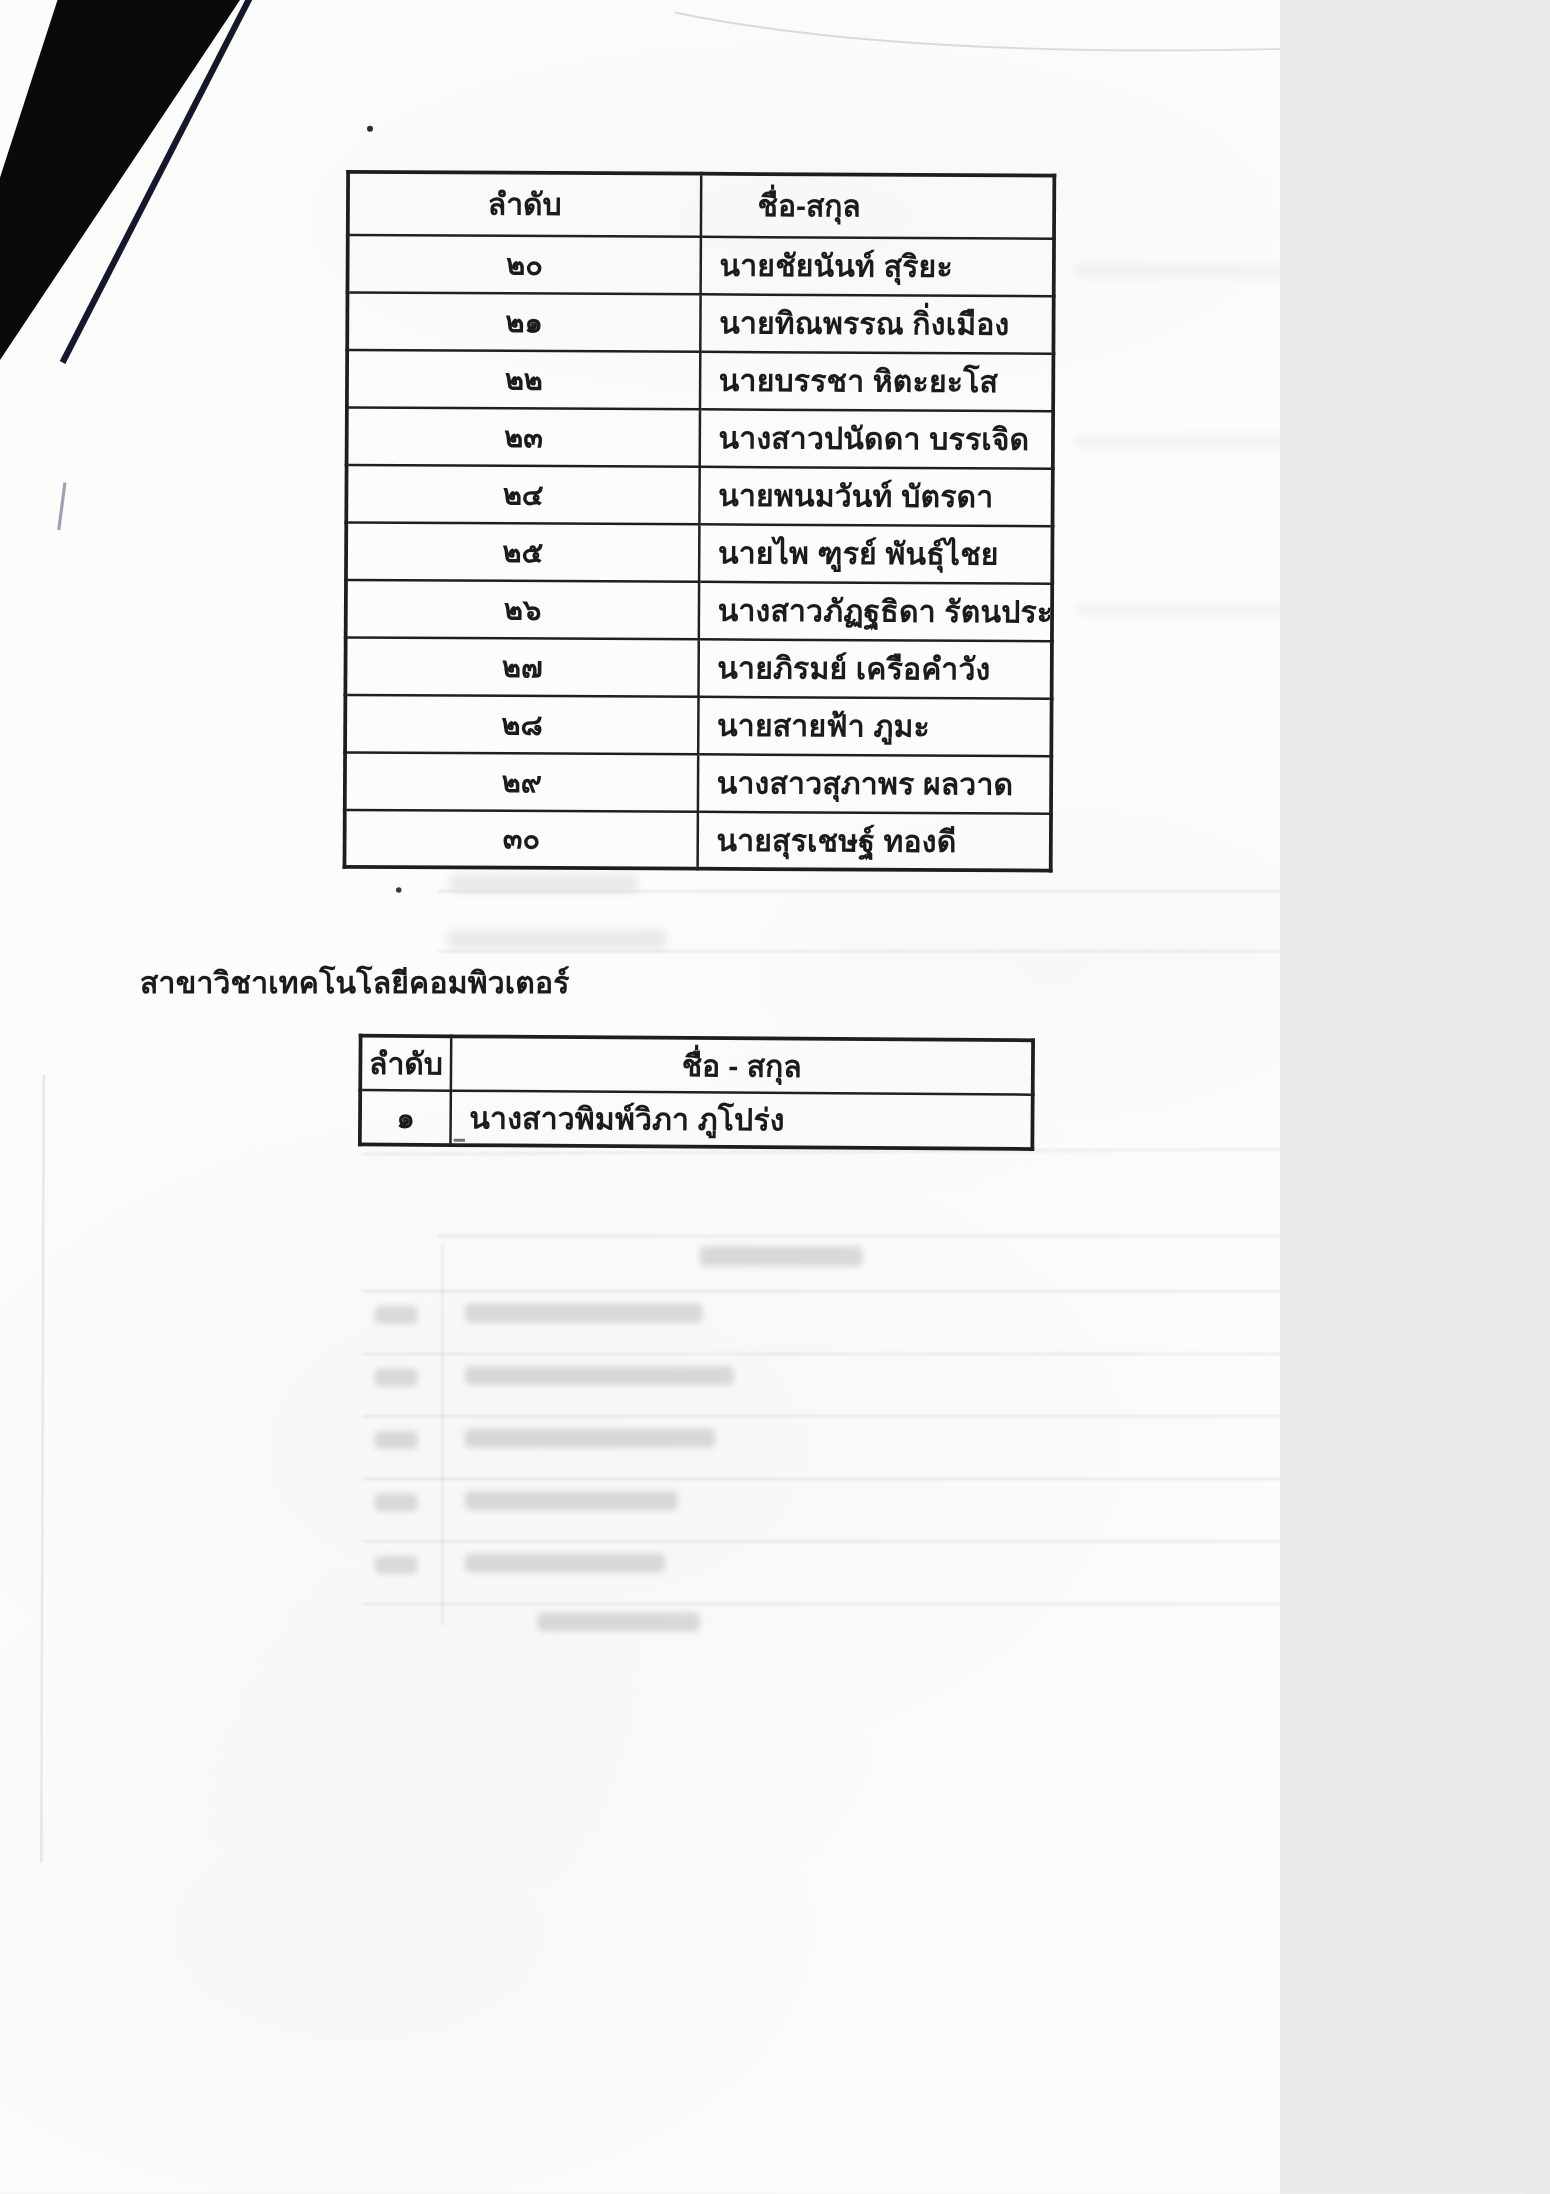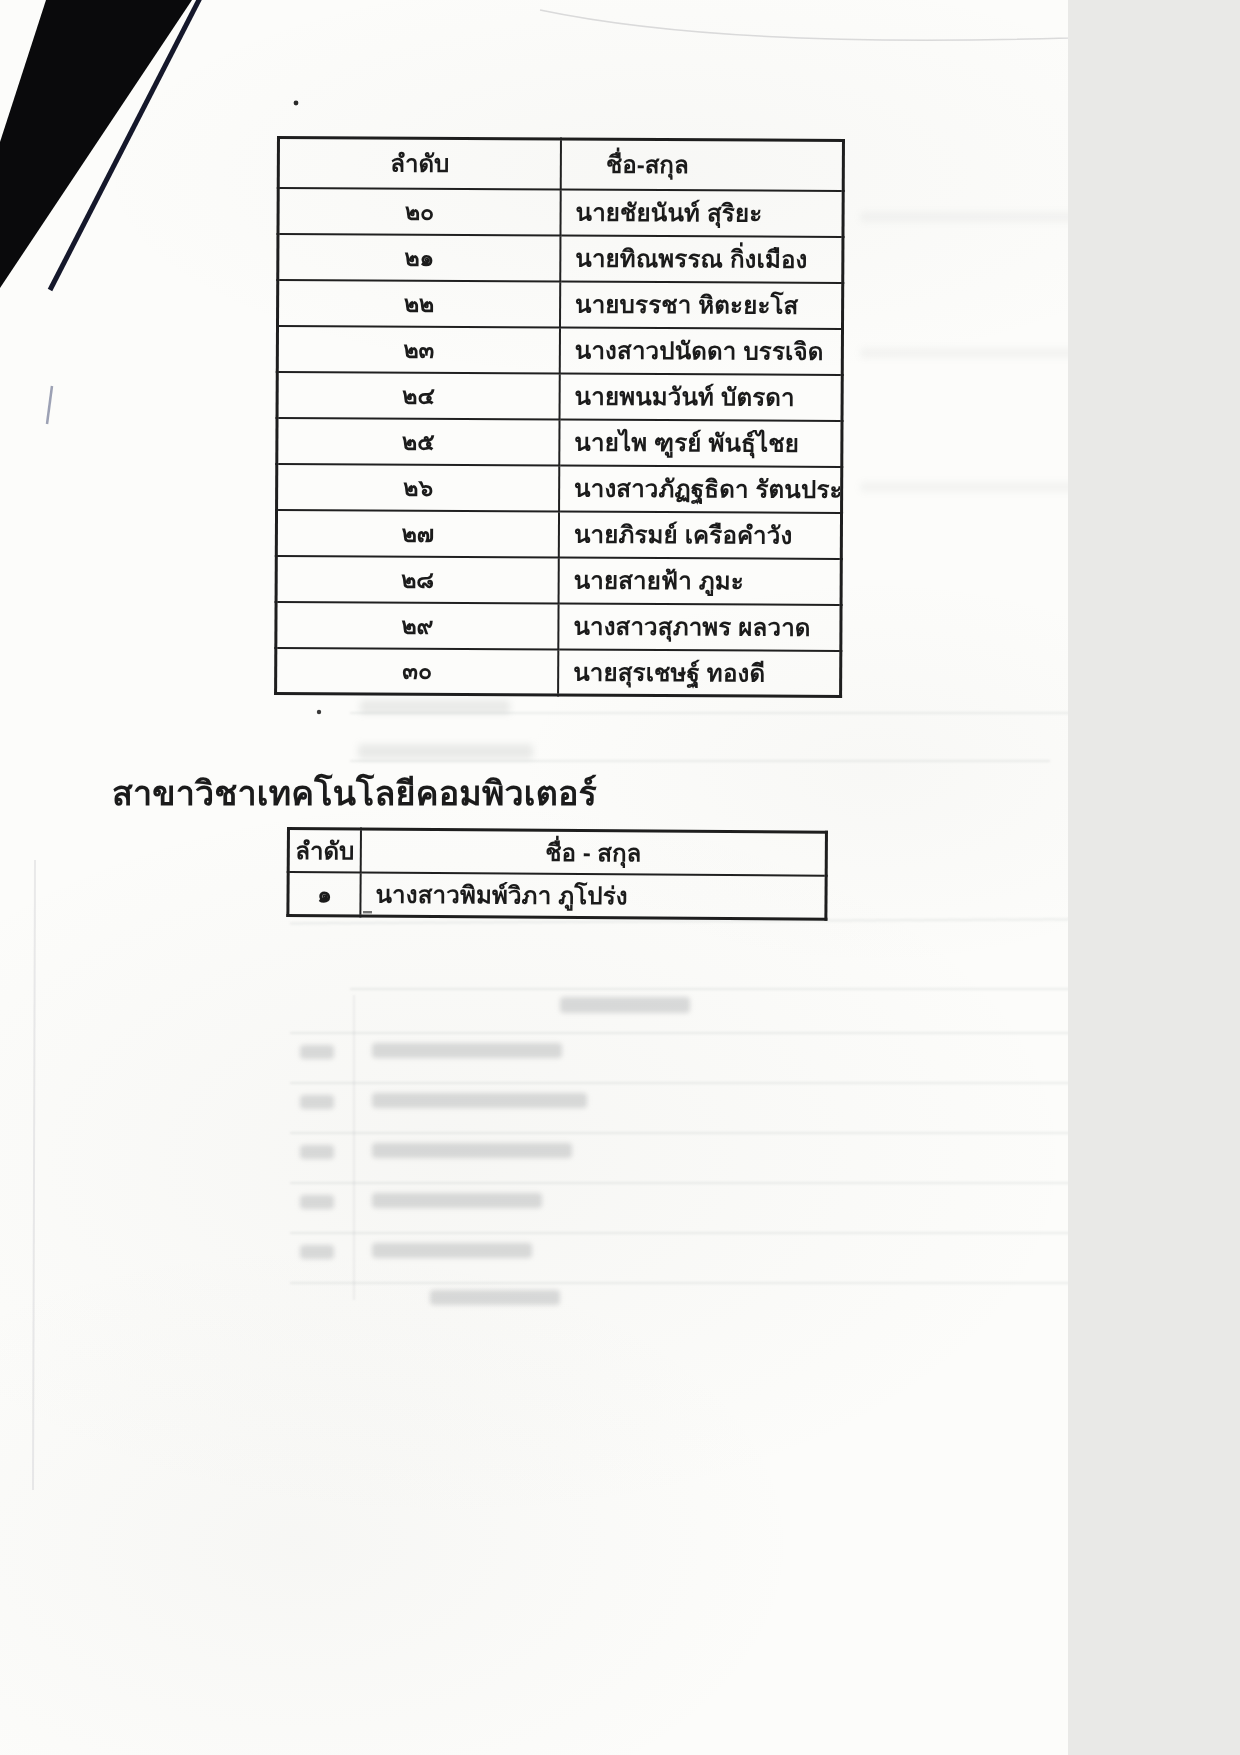--- a/index.html
+++ b/index.html
@@ -1,21 +1,20 @@
 <!DOCTYPE html>
 <html><head>
 <meta charset="utf-8">
 <style>
   html,body{margin:0;padding:0;}
   body{width:1240px;height:1755px;background:#e9e9e7;}
   .page{
     position:relative;width:1024px;height:1755px;overflow:hidden;
     background:#fcfcfa;color:#1b1b1b;
     font-family:"Liberation Sans","DejaVu Sans",sans-serif;
-    padding-left:44px;
   }
   .texture{
     position:absolute;inset:0;pointer-events:none;
     background:
       radial-gradient(900px 520px at 42% 66%, rgba(150,150,142,0.055), transparent 70%),
       radial-gradient(720px 430px at 28% 88%, rgba(150,150,142,0.05), transparent 70%),
       radial-gradient(820px 300px at 62% 10%, rgba(150,150,142,0.045), transparent 70%),
       radial-gradient(520px 280px at 82% 44%, rgba(150,150,142,0.04), transparent 70%);
   }
   .artifact-layer{position:absolute;left:0;top:0;}
@@ -34,21 +33,21 @@
   #table1 td.no-cell{width:76px;}
   #table2 td.no-cell{width:68px;}
   td.name-cell{padding-left:14px;font-size:24px;font-weight:600;letter-spacing:0.2px;}
   td.hdr-no{text-align:center;font-weight:700;font-size:24px;}
   td.hdr-name{text-align:center;font-weight:700;font-size:24px;}
   #table1 td.hdr-name{padding-right:110px;}
 
   
   .section-heading{
     position:absolute;left:112px;top:766px;
-    font-size:34px;font-weight:700;letter-spacing:0.2px;
+    font-size:24px;font-weight:700;letter-spacing:0.2px;
   }
 
   
   .ghost{position:absolute;filter:blur(2.6px);background:rgba(128,133,136,0.28);border-radius:4px;}
   .ghost-soft{position:absolute;filter:blur(3.5px);background:rgba(135,140,142,0.16);border-radius:4px;}
   .ghost-line{position:absolute;height:2px;filter:blur(1px);background:rgba(125,130,138,0.13);}
   .ghost-vline{position:absolute;width:2px;filter:blur(1px);background:rgba(125,130,138,0.11);}
 </style>
 </head>
 <body>

